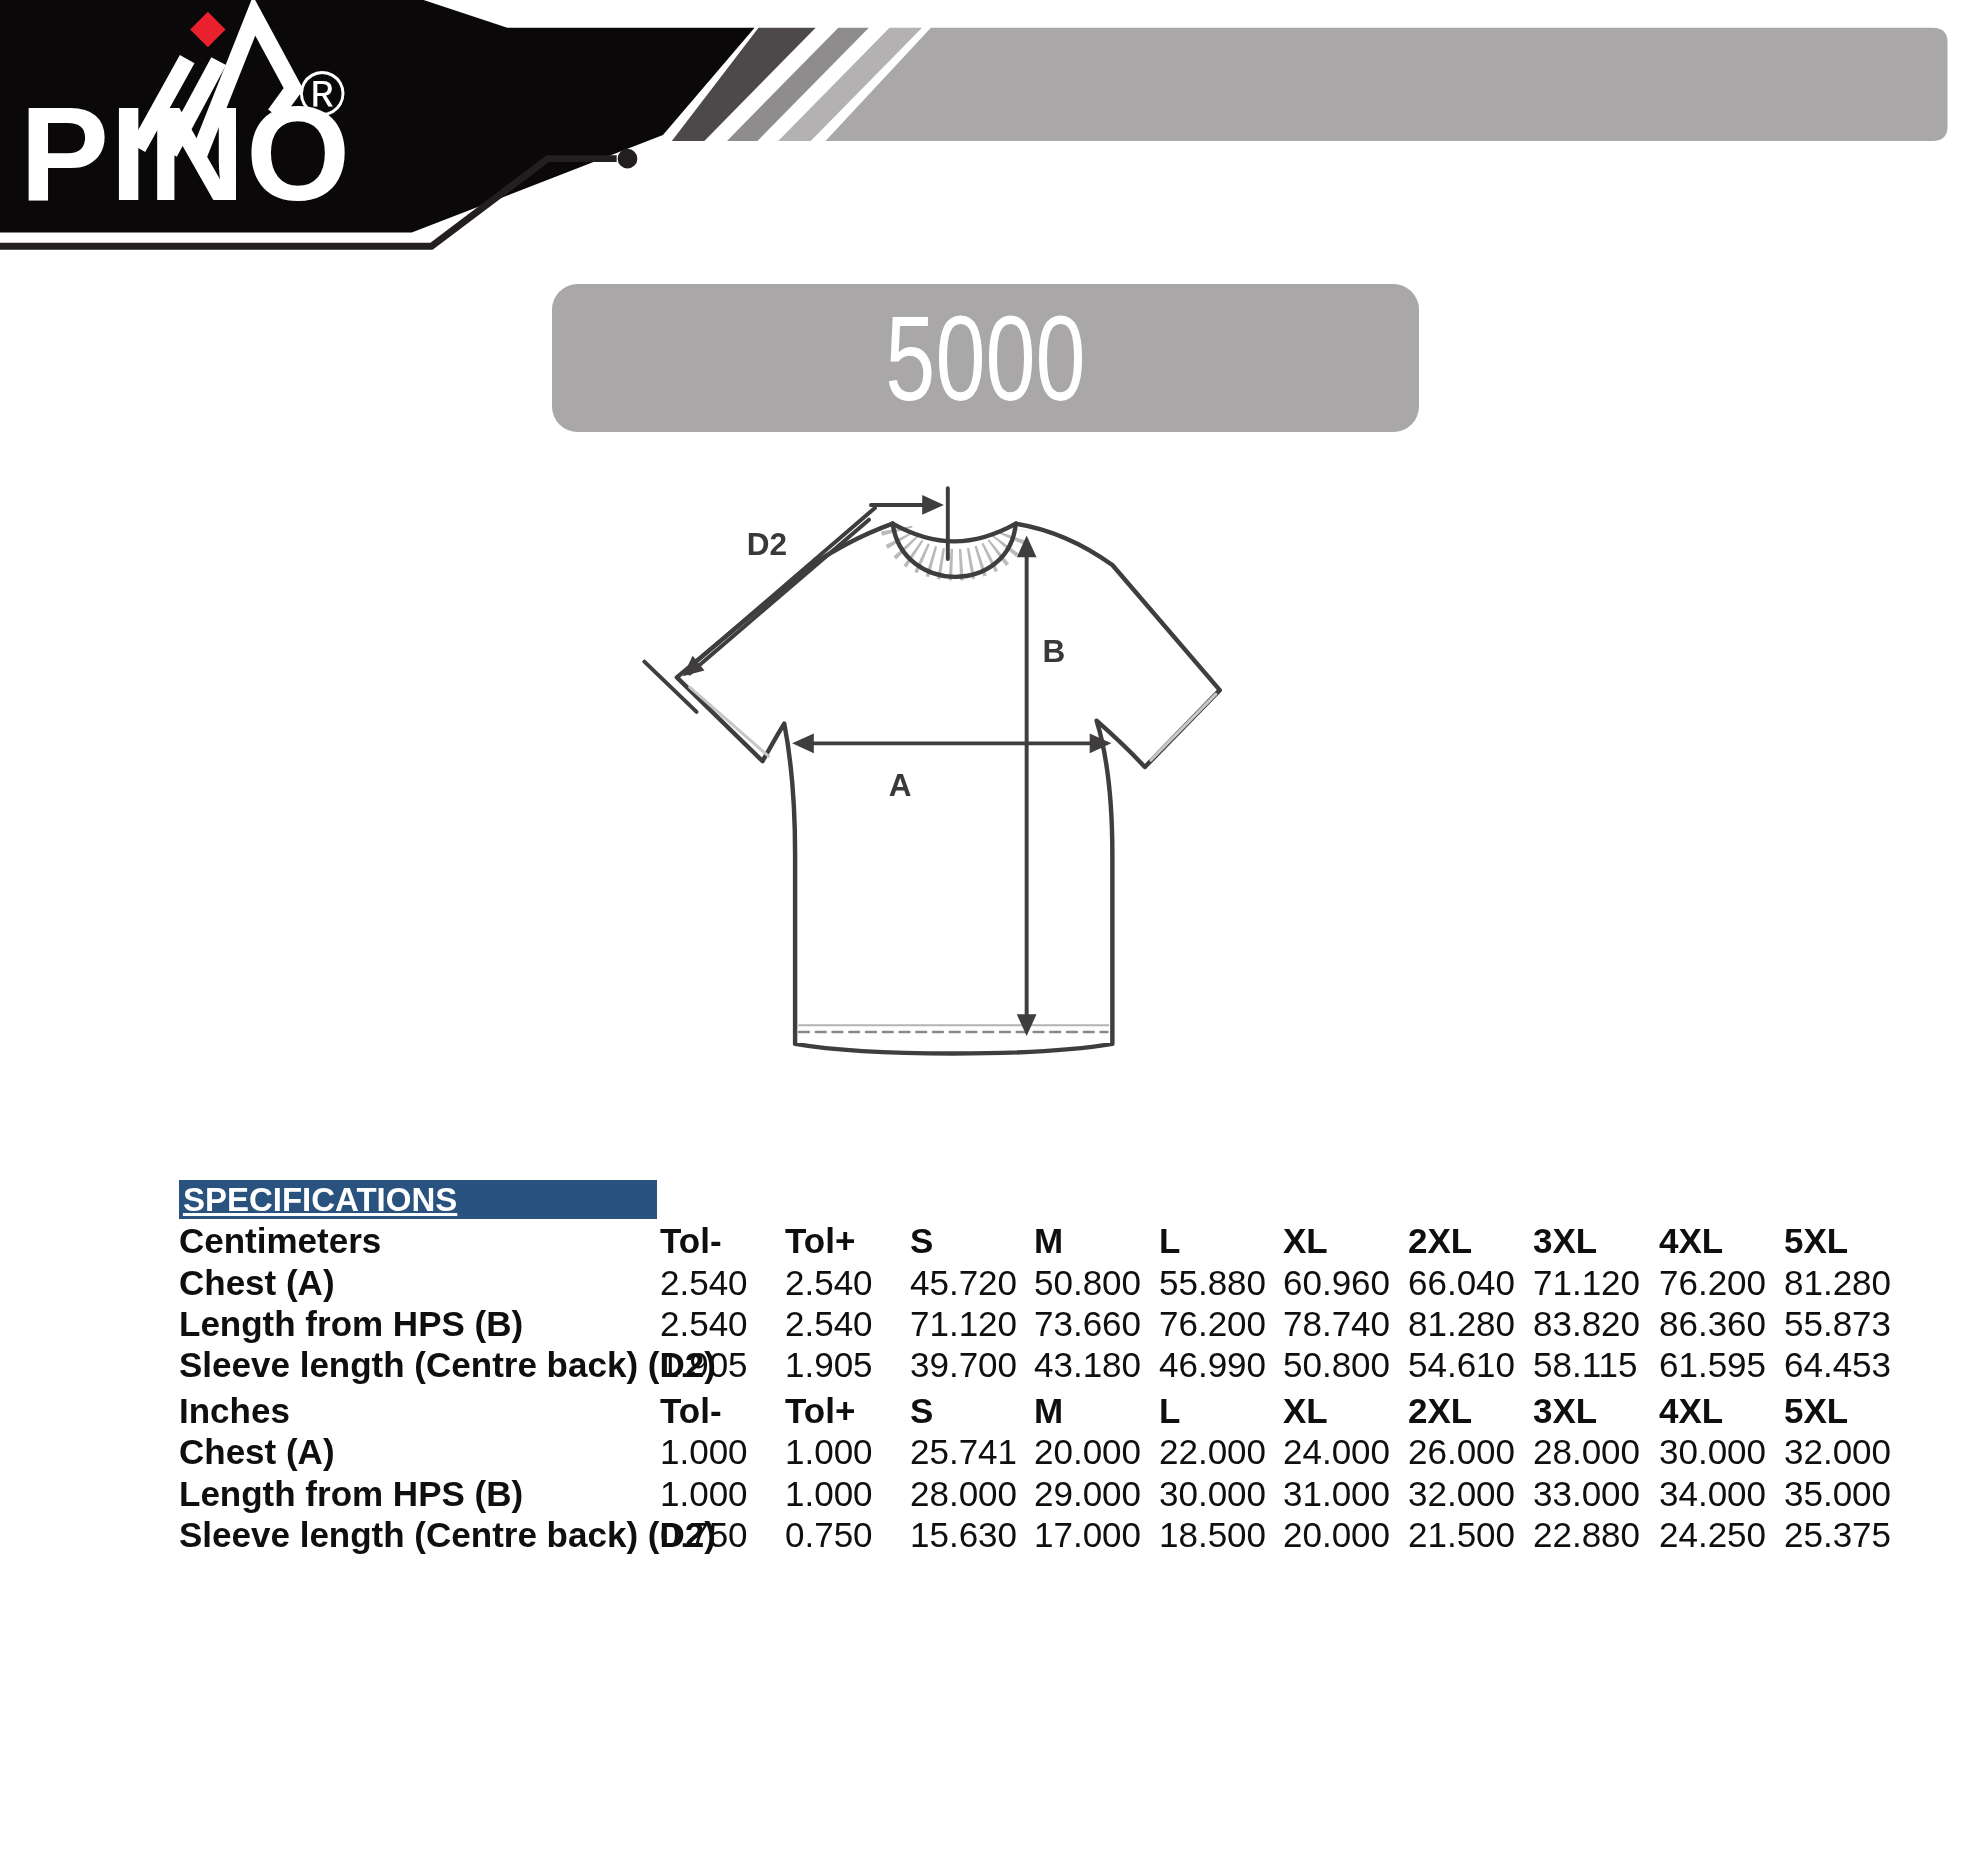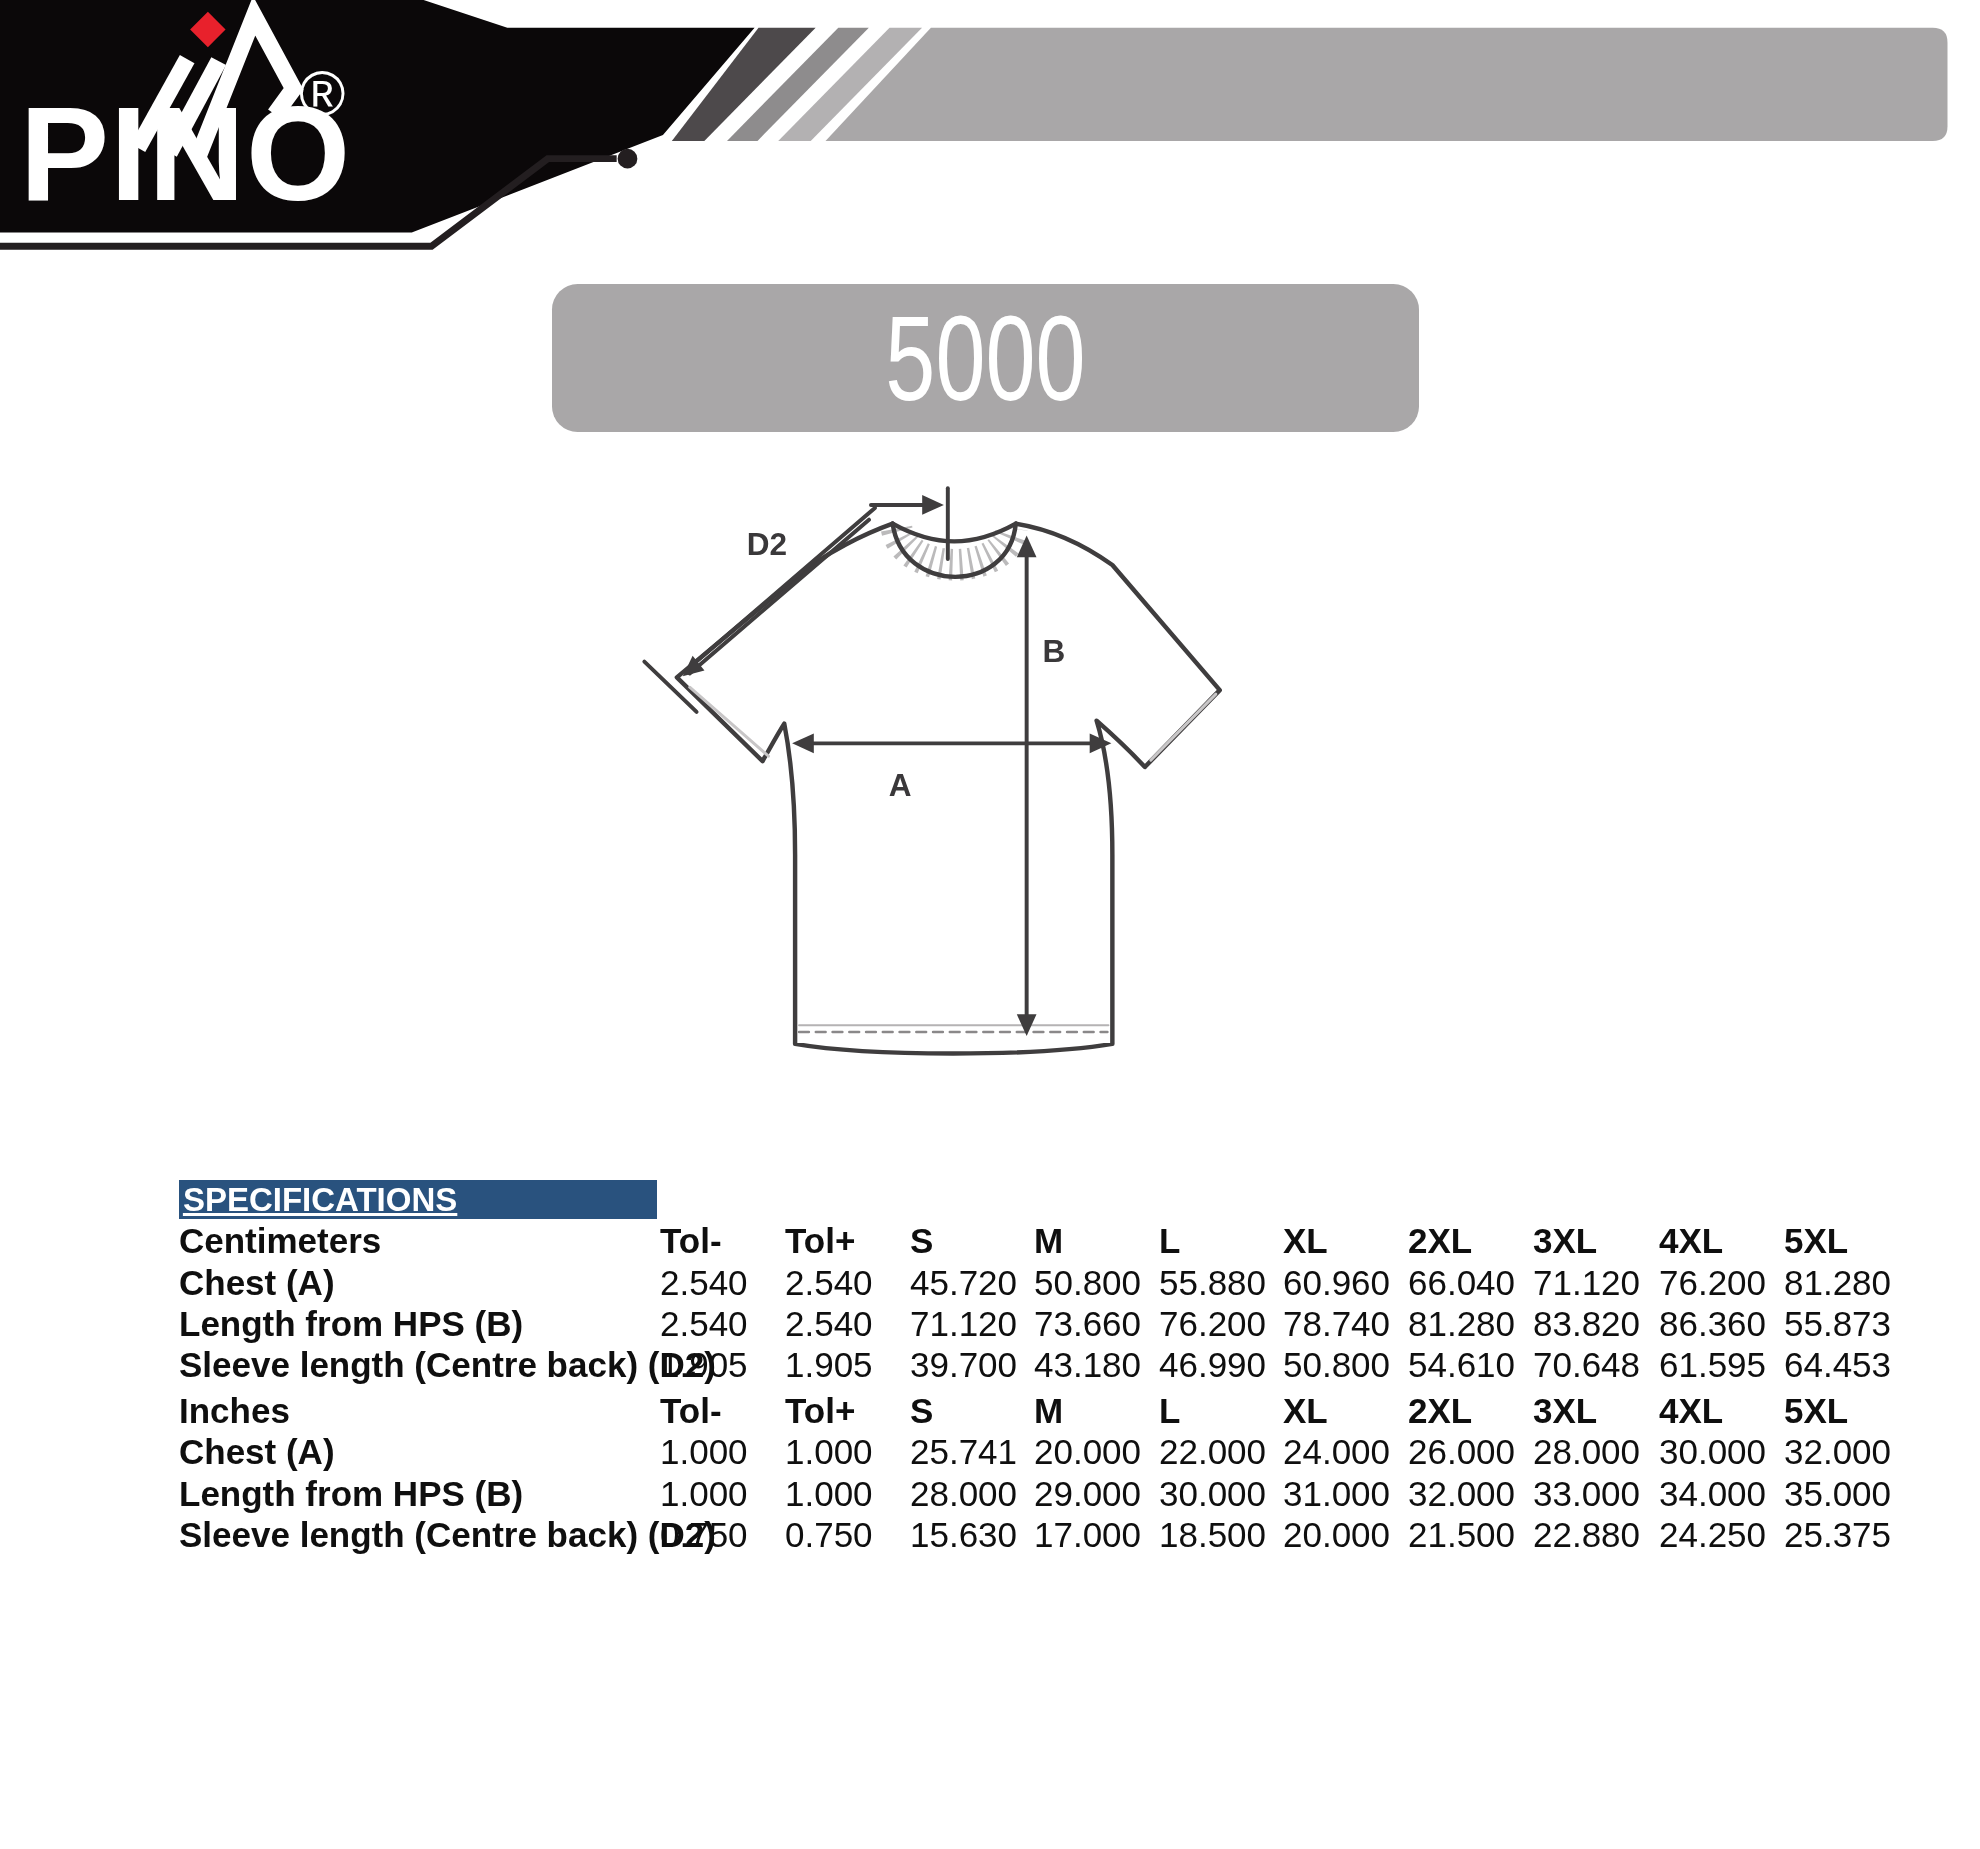--- a/index.html
+++ b/index.html
@@ -167,21 +167,21 @@
         </div>
         <div class="trow" style="top: 165px;">
           <span class="tcell b" style="left: 0px;">Sleeve length (Centre back) (D2)</span>
           <span class="tcell" style="left: 481px;">1.905</span>
           <span class="tcell" style="left: 606px;">1.905</span>
           <span class="tcell" style="left: 731px;">39.700</span>
           <span class="tcell" style="left: 855px;">43.180</span>
           <span class="tcell" style="left: 980px;">46.990</span>
           <span class="tcell" style="left: 1104px;">50.800</span>
           <span class="tcell" style="left: 1229px;">54.610</span>
-          <span class="tcell" style="left: 1354px;">70.648</span>
+          <span class="tcell" style="left: 1354px;">58.115</span>
           <span class="tcell" style="left: 1480px;">61.595</span>
           <span class="tcell" style="left: 1605px;">64.453</span>
         </div>
         <div class="trow" style="top: 211px;">
           <span class="tcell b" style="left: 0px;">Inches</span>
           <span class="tcell b" style="left: 481px;">Tol-</span>
           <span class="tcell b" style="left: 606px;">Tol+</span>
           <span class="tcell b" style="left: 731px;">S</span>
           <span class="tcell b" style="left: 855px;">M</span>
           <span class="tcell b" style="left: 980px;">L</span>

